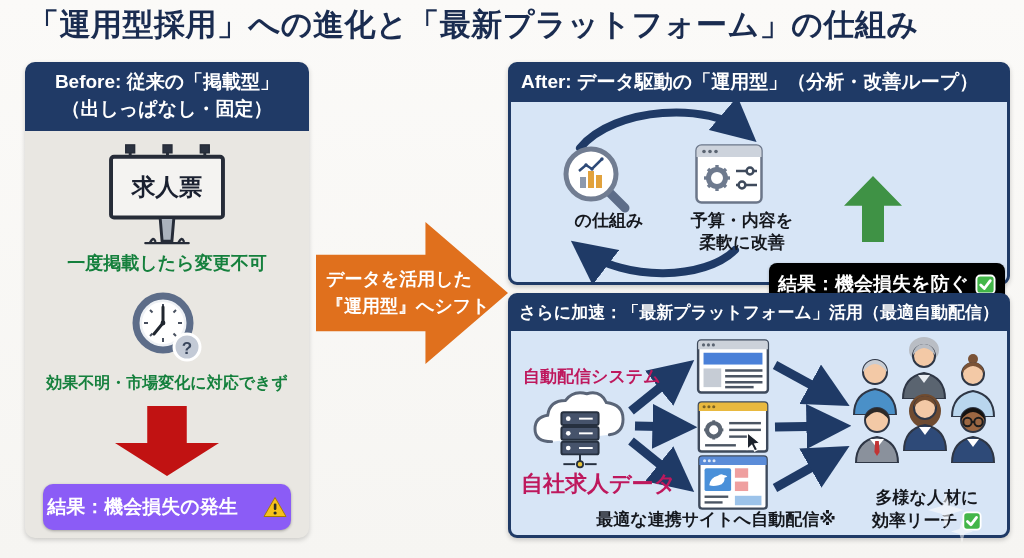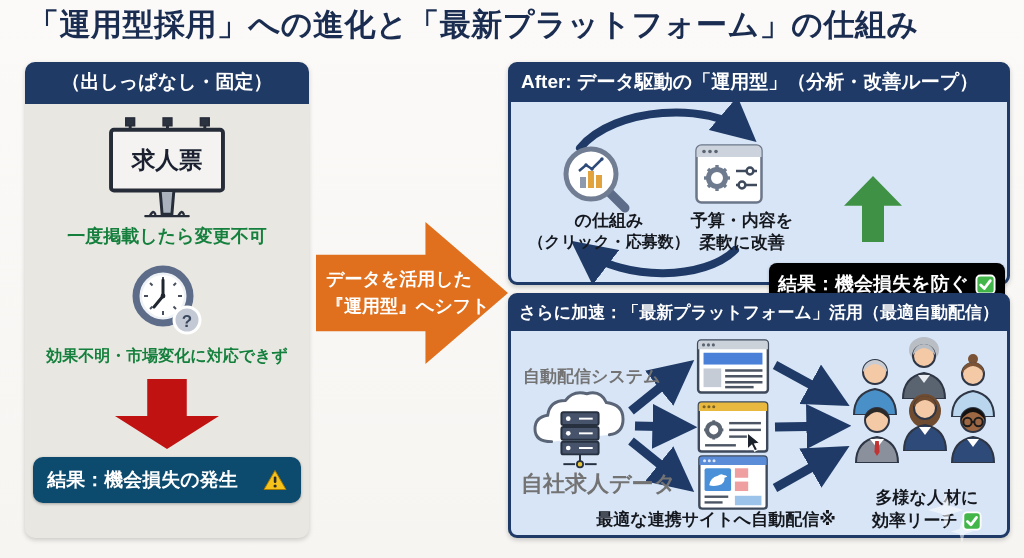--- a/index.html
+++ b/index.html
@@ -27,22 +27,22 @@
   }
   .before-body{display:flex;flex-direction:column;align-items:center;}
   .caption{font-weight:700;color:#15803d;text-align:right;}
   .caption-billboard{font-size:18px;margin-top:2px;}
   .caption-clock{font-size:16px;margin-top:8px;white-space:nowrap;}
   .arrow-down{
     width:104px;height:70px;margin-top:12px;background:#c11212;
     clip-path:polygon(31% 0,69% 0,69% 53%,100% 53%,50% 100%,0 53%,31% 53%);
   }
   .result-red{
-    margin-top:8px;width:268px;box-sizing:border-box;
-    background:#0c4a6e;border-radius:10px;padding:10px 4px;
+    margin-top:8px;width:248px;box-sizing:border-box;
+    background:#8b5cf6;border-radius:10px;padding:10px 4px;
     color:#fff;font-weight:700;font-size:19px;
     display:flex;align-items:center;justify-content:center;gap:25px;
     box-shadow:0 1px 3px rgba(0,0,0,.3);
   }
   
   .shift-arrow{position:absolute;left:316px;top:222px;width:192px;height:142px;}
   .shift-shape{
     position:absolute;inset:0;background:#e0701d;
     clip-path:polygon(0 23%,57% 23%,57% 0,100% 50%,57% 100%,57% 77%,0 77%);
   }
@@ -79,21 +79,21 @@
     position:absolute;left:333px;top:74px;width:58px;height:66px;background:#3f9245;
     clip-path:polygon(50% 0,100% 45%,69% 45%,69% 100%,31% 100%,31% 45%,0 45%);
   }
   .result-green{
     position:absolute;left:258px;top:161px;width:236px;box-sizing:border-box;
     background:#000000;border-radius:8px;padding:8px 2px;
     color:#fff;font-weight:700;font-size:19px;
     display:flex;align-items:center;justify-content:center;gap:6px;
     box-shadow:0 1px 3px rgba(0,0,0,.25);
   }
-  .plabel{position:absolute;font-weight:700;color:#737373;white-space:nowrap;}
+  .plabel{position:absolute;font-weight:700;color:#be185d;white-space:nowrap;}
   .lbl-system{left:12px;top:34px;font-size:17px;}
   .lbl-data{left:10px;top:138px;font-size:22px;}
   .delivery-caption{
     position:absolute;left:55px;top:177px;width:300px;text-align:center;
     font-weight:700;font-size:17px;color:#15181e;white-space:nowrap;
   }
   .reach-label{
     position:absolute;left:340px;top:156px;width:152px;text-align:center;
     font-weight:700;font-size:17px;color:#15181e;line-height:1.35;
   }
@@ -105,20 +105,21 @@
 </style>
 </head>
 <body>
 
 <div class="canvas">
 
   <h1 class="title">「運用型採用」への進化と「最新プラットフォーム」の仕組み</h1>
 
   <section class="panel-before">
     <div class="before-header">
+      <div>Before: 従来の「掲載型」</div>
       <div>（出しっぱなし・固定）</div>
     </div>
     <div class="before-body">
 
       <svg width="170" height="108" viewBox="0 0 170 110" style="margin-top:10px">
         <g stroke="#262c38">
           <rect x="43" y="4" width="9" height="8" fill="#2b3240" stroke-width="1.5"></rect>
           <rect x="81" y="4" width="9" height="8" fill="#2b3240" stroke-width="1.5"></rect>
           <rect x="119" y="4" width="9" height="8" fill="#2b3240" stroke-width="1.5"></rect>
           <line x1="47.5" y1="12" x2="47.5" y2="18" stroke-width="3"></line>
@@ -202,21 +203,20 @@
         <rect x="21" y="35" width="6" height="11" fill="#8d99ad"></rect>
         <rect x="29" y="29" width="6" height="17" fill="#e2a23c"></rect>
         <rect x="37" y="33" width="6" height="13" fill="#e2a23c"></rect>
         <path d="M20,29 L27,23 L33,27 L43,17" fill="none" stroke="#2e4a78" stroke-width="2.5"></path>
         <circle cx="27" cy="23" r="1.7" fill="#2e4a78"></circle>
           <circle cx="33" cy="27" r="1.7" fill="#2e4a78"></circle>
         <circle cx="43" cy="17" r="1.7" fill="#2e4a78"></circle>
       </svg>
       <div class="iconlabel lbl-analysis">
         <div class="l1">の仕組み</div>
-        <div class="l2">（クリック・応募数）</div>
       </div>
 
       <svg class="icon-abs" style="left:184px;top:42px" width="68" height="60" viewBox="0 0 68 60">
         <rect x="1.5" y="1.5" width="65" height="57" rx="5" fill="#ffffff" stroke="#6b7689" stroke-width="2.5"></rect>
         <path d="M1.5,6.5 a5,5 0 0 1 5,-5 h55 a5,5 0 0 1 5,5 v6.5 h-65 z" fill="#cdd3dc"></path>
         <circle cx="9" cy="7.5" r="1.8" fill="#5b6572"></circle>
           <circle cx="15" cy="7.5" r="1.8" fill="#5b6572"></circle>
         <circle cx="21" cy="7.5" r="1.8" fill="#5b6572"></circle>
         <g stroke="#6e7a8e" stroke-width="3.4">
           <circle cx="22" cy="34" r="8.5" fill="none" stroke-width="5"></circle>

